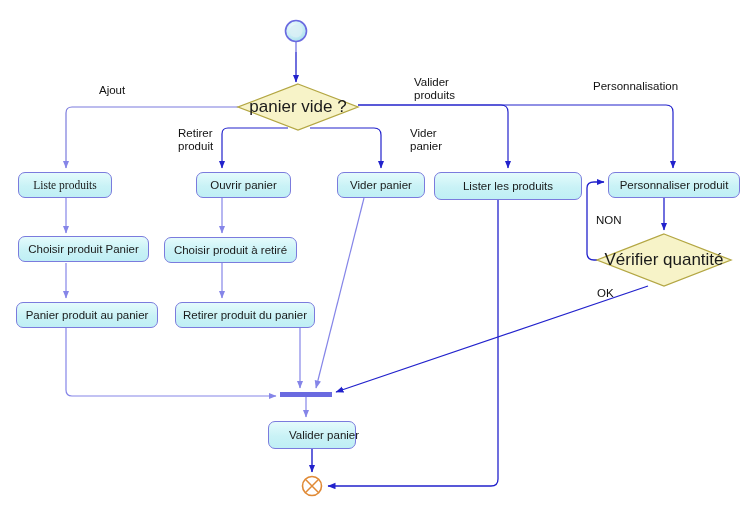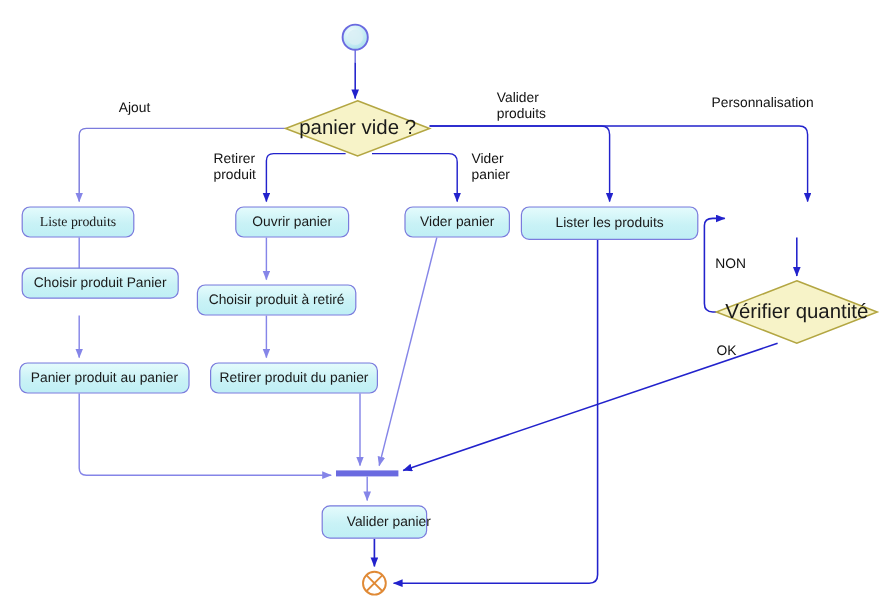--- a/index.html
+++ b/index.html
@@ -191,21 +191,21 @@
   </div>
 
   <div class="diamond-wrap" style="left:597px; top:234px; width:134px; height:52px;">
     <div class="diamond-text">Vérifier quantité</div>
   </div>
 
   <div class="node activity" style="left:18px; top:172px; width:94px; height:26px;font-family:Liberation Serif, serif;">
     <span>Liste produits</span>
   </div>
 
-  <div class="node activity" style="left:18px; top:223px; width:131px; height:26px;text-align:center;">
+  <div class="node activity" style="left:18px; top:236px; width:131px; height:26px;text-align:center;">
     <span>Choisir produit Panier</span>
   </div>
 
   <div class="node activity" style="left:16px; top:302px; width:142px; height:26px;">
     <span>Panier produit au panier</span>
   </div>
 
   <div class="node activity" style="left:196px; top:172px; width:95px; height:26px;">
     <span>Ouvrir panier</span>
   </div>
@@ -219,31 +219,34 @@
   </div>
 
   <div class="node activity" style="left:337px; top:172px; width:88px; height:26px;">
     <span>Vider panier</span>
   </div>
 
   <div class="node activity" style="left:434px; top:172px; width:148px; height:28px;">
     <span>Lister les produits</span>
   </div>
 
+  <div class="node activity" style="left:608px; top:172px; width:132px; height:26px;">
+    <span>Personnaliser produit</span>
+  </div>
 
   <div class="node activity" style="left:268px; top:421px; width:88px; height:28px;padding-left:24px;">
     <span>Valider panier</span>
   </div>
 
   <div class="edge-label" style="left:99px; top:84px;">Ajout</div>
 
   <div class="edge-label" style="left:178px; top:127px;">Retirer
 produit</div>
 
-  <div class="edge-label" style="left:393px; top:127px;">Vider
+  <div class="edge-label" style="left:410px; top:127px;">Vider
 panier</div>
 
   <div class="edge-label" style="left:414px; top:76px;">Valider
 produits</div>
 
   <div class="edge-label" style="left:593px; top:80px;">Personnalisation</div>
 
   <div class="edge-label" style="left:596px; top:214px;">NON</div>
 
   <div class="edge-label" style="left:597px; top:287px;">OK</div>

